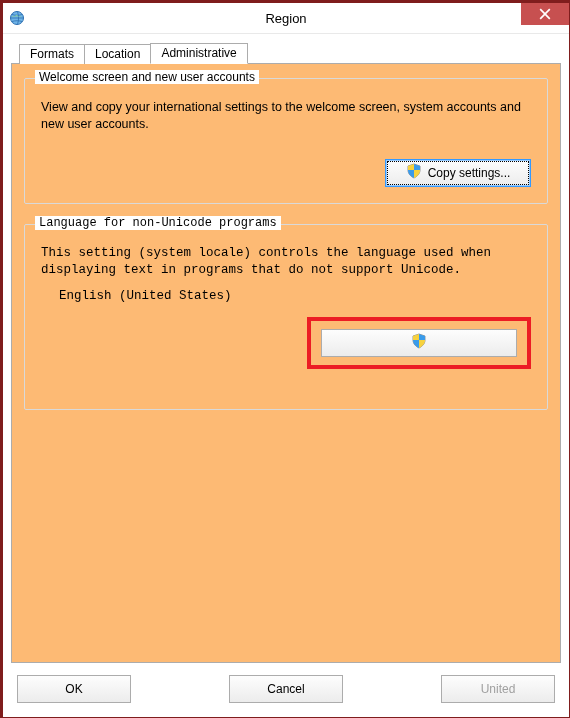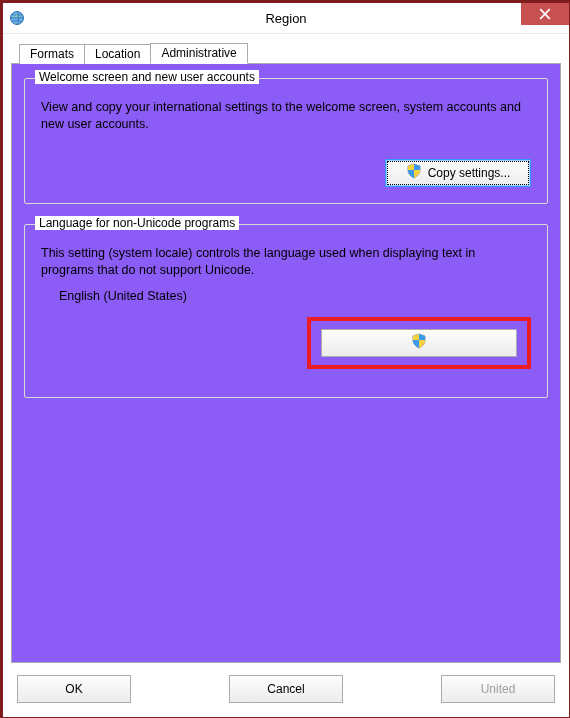--- a/index.html
+++ b/index.html
@@ -86,32 +86,32 @@
     background: #fff;
     border-bottom: 1px solid #fff;
     z-index: 2;
     top: 1px;
     text-align: center;
   }
   .tabpanel {
     border: 1px solid #acacac;
     flex: 1;
     padding: 14px 12px 12px 12px;
-    background: #8b5cf6;
+    background: #fdba74;
   }
 
   
   .groupbox {
     border: 1px solid #d9d9d9;
     border-radius: 2px;
     margin-bottom: 20px;
     position: relative;
     padding: 20px 16px 16px 16px;
   }
-  .groupbox.second { margin-bottom: 4px; padding-bottom: 28px; }
+  .groupbox.second { margin-bottom: 4px; padding-bottom: 40px; font-family: Liberation Mono, monospace; }
   .groupbox .legend {
     position: absolute;
     top: -9px;
     left: 10px;
     background: #fff;
     padding: 0 4px;
     font-size: 12px;
     color: #000;
   }
   .groupbox p {

